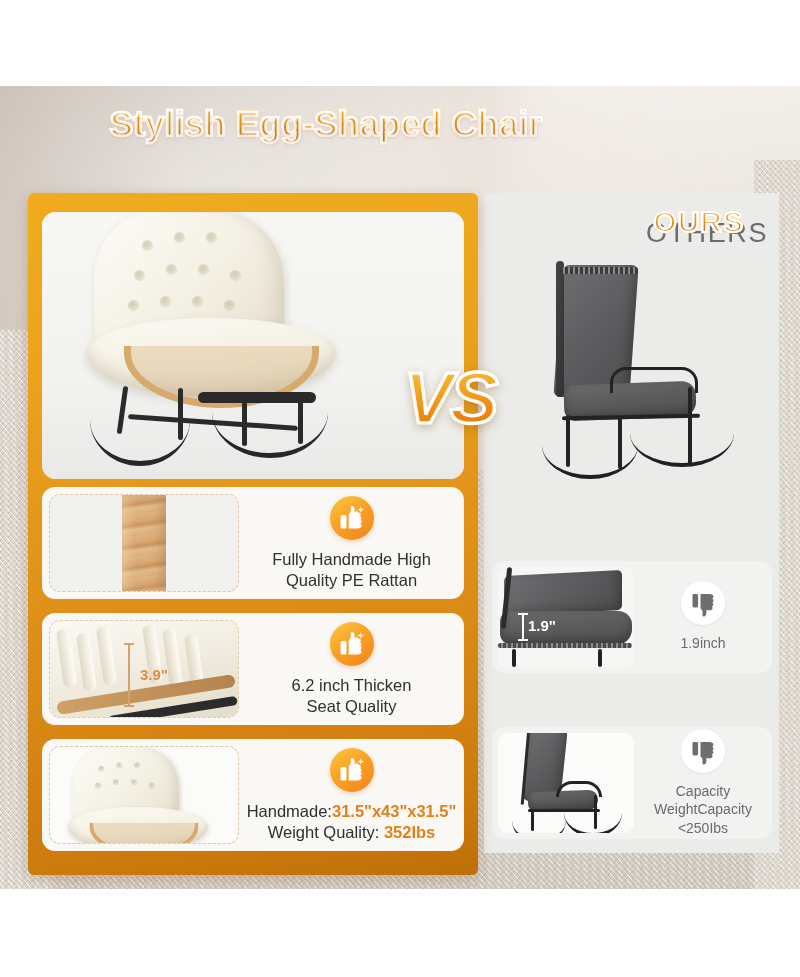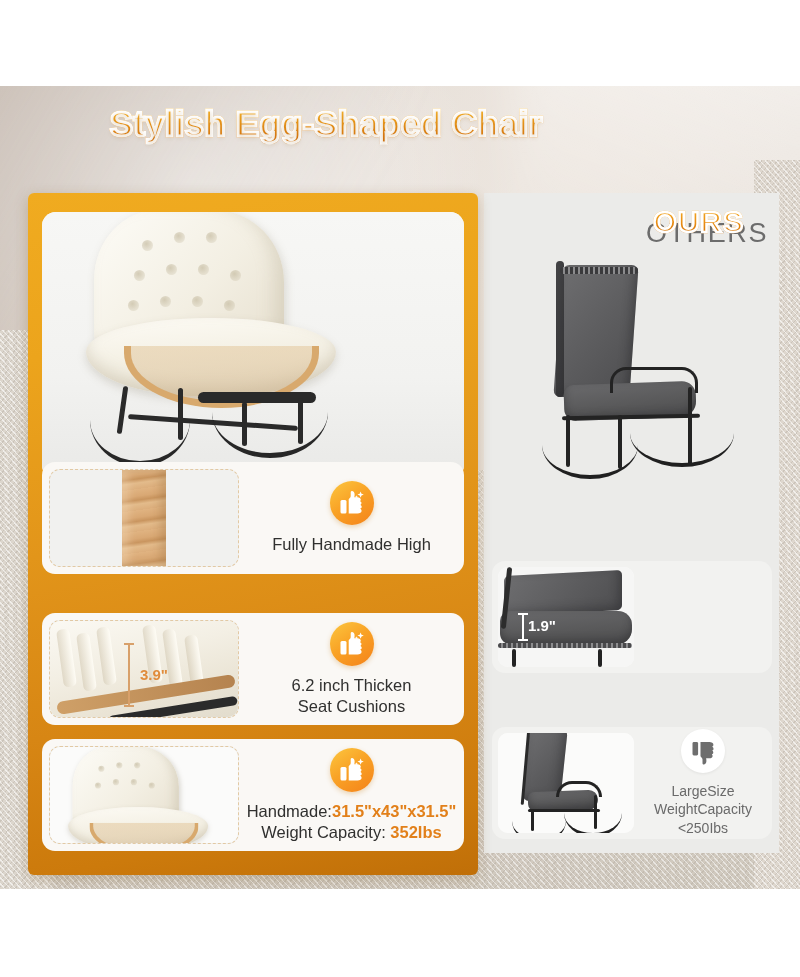--- a/index.html
+++ b/index.html
@@ -201,21 +201,21 @@
     position: absolute;
     left: 42px;
     width: 422px; height: 112px;
     background: #faf8f5;
     border-radius: 13px;
     z-index: 16;
     display: flex;
     align-items: center;
     overflow: hidden;
   }
-  .feat-1 { top: 462px; }
+  .feat-1 { top: 487px; }
   .feat-2 { top: 613px; }
   .feat-3 { top: 739px; }
 
   .feat-img {
     width: 190px; height: 98px;
     margin-left: 7px;
     border: 1.5px dashed #e2c9a4;
     border-radius: 11px;
     background: #f1f1ef;
     position: relative;
@@ -423,20 +423,33 @@
       <div style="position:absolute; inset:0; background:#f6f6f5;"></div>
       <div class="gc-backcushion" style="left:6px; top:6px; width:118px; height:40px; border-radius:5px; transform:skewY(-3deg);"></div>
       <div class="gc-seatcushion" style="left:2px; top:44px; width:132px; height:34px;"></div>
       <div class="gc-bar" style="left:6px; top:0px; width:5px; height:62px; background:#2c2c2c; border-radius:3px; transform:rotate(6deg);"></div>
       <div class="gc-bar" style="left:0px; top:76px; width:134px; height:5px; background:repeating-linear-gradient(90deg,#4a4a4c 0 3px,#8d8d8f 3px 5px);"></div>
       <div class="gc-bar" style="left:14px; top:82px; width:4px; height:18px;"></div>
       <div class="gc-bar" style="left:100px; top:82px; width:4px; height:18px;"></div>
       <div class="gc-dim" style="left:24px; top:46px; height:28px;"></div>
       <div class="gc-dim-label" style="left:30px; top:50px;">1.9"</div>
     </div>
+    <div class="ofeat-body">
+      <div class="thumb-down">
+        <svg width="44" height="44" viewBox="0 0 44 44">
+          <g fill="#6e6e6e">
+            <rect x="11.5" y="13" width="5.6" height="13.5" rx="1.4"></rect>
+            <path d="M19.5 13h8.8c2.4 0 4.1 1 4.1 2.7 0 1-0.6 1.7-1.4 2.1 0.9 0.3 1.5 1 1.5 1.9 0 0.9-0.5 1.6-1.3 1.9 0.7 0.4 1.1 1 1.1 1.8 0 0.9-0.6 1.6-1.5 1.9 0.5 0.4 0.8 0.9 0.8 1.6 0 1.4-1.4 2.4-3.3 2.4h-3.2c0.3 1.4 0.4 2.6 0.2 3.6-0.3 1.5-1.3 2.6-2.4 2.6-0.8 0-1.4-0.5-1.4-1.5v-3.4c0-0.9-0.3-1.5-1-2.2l-1-1.1V13z"></path>
+          </g>
+        </svg>
+      </div>
+      <div class="ofeat-text">
+        <div>1.9inch</div>
+      </div>
+    </div>
   </div>
 
   <div class="ofeat ofeat-2">
     <div class="ofeat-img">
       <div style="position:absolute; inset:0; background:#fbfbfa;"></div>
       <div class="gc-backcushion" style="left:28px; top:-4px; width:38px; height:72px; transform:skewX(-6deg);"></div>
       <div class="gc-seatcushion" style="left:30px; top:58px; width:70px; height:20px; transform:rotate(-2deg);"></div>
       <div class="gc-arm" style="left:58px; top:48px; width:46px; height:16px;"></div>
       <div class="gc-bar" style="left:26px; top:-4px; width:3px; height:76px; background:#2a2a2a; transform:rotate(5deg);"></div>
       <div class="gc-bar" style="left:30px; top:76px; width:72px; height:3px;"></div>
@@ -448,21 +461,21 @@
     <div class="ofeat-body">
       <div class="thumb-down">
         <svg width="44" height="44" viewBox="0 0 44 44">
           <g fill="#6e6e6e">
             <rect x="11.5" y="13" width="5.6" height="13.5" rx="1.4"></rect>
             <path d="M19.5 13h8.8c2.4 0 4.1 1 4.1 2.7 0 1-0.6 1.7-1.4 2.1 0.9 0.3 1.5 1 1.5 1.9 0 0.9-0.5 1.6-1.3 1.9 0.7 0.4 1.1 1 1.1 1.8 0 0.9-0.6 1.6-1.5 1.9 0.5 0.4 0.8 0.9 0.8 1.6 0 1.4-1.4 2.4-3.3 2.4h-3.2c0.3 1.4 0.4 2.6 0.2 3.6-0.3 1.5-1.3 2.6-2.4 2.6-0.8 0-1.4-0.5-1.4-1.5v-3.4c0-0.9-0.3-1.5-1-2.2l-1-1.1V13z"></path>
           </g>
         </svg>
       </div>
       <div class="ofeat-text">
-        <div>LargeSize</div>
+        <div>Capacity</div>
         <div>WeightCapacity</div>
         <div>&lt;250Ibs</div>
       </div>
     </div>
   </div>
 
   <div class="ours-panel"></div>
   <div class="ours-label">OURS</div>
 
   <div class="hero-card">
@@ -488,38 +501,40 @@
         <div class="bar" style="left:76px;  top:4px;  width:5px;  height:52px;"></div>
         <div class="bar" style="left:140px; top:18px; width:5px;  height:44px;"></div>
         <div class="bar" style="left:196px; top:14px; width:5px;  height:46px;"></div>
         <div class="bar" style="left:26px;  top:36px; width:170px; height:5px; transform:rotate(4deg);"></div>
         <div class="rocker" style="left:-12px; top:36px; width:100px;"></div>
         <div class="rocker" style="left:110px; top:28px; width:116px;"></div>
       </div>
     </div>
   </div>
 
+  <div class="vs">VS</div>
 
   <div class="feat feat-1">
     <div class="feat-img">
       <div class="rattan-strip"></div>
     </div>
     <div class="feat-body">
       <div class="thumb-up">
         <svg width="44" height="44" viewBox="0 0 44 44">
           <g fill="#ffffff">
             <rect x="10.5" y="19" width="6" height="13.5" rx="1.5"></rect>
             <path d="M18.6 32.5h8.9c2.4 0 4.1-1 4.1-2.7 0-1-0.6-1.7-1.4-2.1 0.9-0.3 1.5-1 1.5-1.9 0-0.9-0.5-1.6-1.3-1.9 0.7-0.4 1.1-1 1.1-1.8 0-0.9-0.6-1.6-1.5-1.9 0.5-0.4 0.8-0.9 0.8-1.6 0-1.4-1.4-2.4-3.3-2.4h-3.2c0.3-1.4 0.4-2.6 0.2-3.6-0.3-1.5-1.3-2.6-2.4-2.6-0.8 0-1.4 0.5-1.4 1.5v3.4c0 0.9-0.3 1.5-1 2.2l-1 1.1v14.3z"></path>
             <path d="M30.6 10.4l0.9 2.3 2.3 0.9-2.3 0.9-0.9 2.3-0.9-2.3-2.3-0.9 2.3-0.9z"></path>
             <path d="M26.4 14.2l0.5 1.2 1.2 0.5-1.2 0.5-0.5 1.2-0.5-1.2-1.2-0.5 1.2-0.5z"></path>
           </g>
         </svg>
       </div>
       <div class="feat-text">
         <div>Fully Handmade High</div>
+        <div>Quality PE Rattan</div>
       </div>
     </div>
   </div>
 
   <div class="feat feat-2">
     <div class="feat-img">
       <div class="cushion-photo">
         <div class="pleat" style="left:10px;"></div>
         <div class="pleat" style="left:30px; top:12px;"></div>
         <div class="pleat" style="left:50px; top:6px;"></div>
@@ -538,21 +553,21 @@
           <g fill="#ffffff">
             <rect x="10.5" y="19" width="6" height="13.5" rx="1.5"></rect>
             <path d="M18.6 32.5h8.9c2.4 0 4.1-1 4.1-2.7 0-1-0.6-1.7-1.4-2.1 0.9-0.3 1.5-1 1.5-1.9 0-0.9-0.5-1.6-1.3-1.9 0.7-0.4 1.1-1 1.1-1.8 0-0.9-0.6-1.6-1.5-1.9 0.5-0.4 0.8-0.9 0.8-1.6 0-1.4-1.4-2.4-3.3-2.4h-3.2c0.3-1.4 0.4-2.6 0.2-3.6-0.3-1.5-1.3-2.6-2.4-2.6-0.8 0-1.4 0.5-1.4 1.5v3.4c0 0.9-0.3 1.5-1 2.2l-1 1.1v14.3z"></path>
             <path d="M30.6 10.4l0.9 2.3 2.3 0.9-2.3 0.9-0.9 2.3-0.9-2.3-2.3-0.9 2.3-0.9z"></path>
             <path d="M26.4 14.2l0.5 1.2 1.2 0.5-1.2 0.5-0.5 1.2-0.5-1.2-1.2-0.5 1.2-0.5z"></path>
           </g>
         </svg>
       </div>
       <div class="feat-text">
         <div>6.2 inch Thicken</div>
-        <div>Seat Cushions</div>
+        <div>Seat Quality</div>
       </div>
     </div>
   </div>
 
   <div class="feat feat-3">
     <div class="feat-img">
       <div class="mini-chair-bg"></div>
       <div class="ours-chair" style="left:8px; top:-6px; width:180px; height:110px; transform:scale(0.56); transform-origin: 0 0;">
         <div class="oc-back" style="left:26px; top:10px; width:190px; height:150px;"></div>
         <div class="tuft" style="left:72px; top:44px;"></div>
@@ -576,21 +591,21 @@
             <path d="M30.6 10.4l0.9 2.3 2.3 0.9-2.3 0.9-0.9 2.3-0.9-2.3-2.3-0.9 2.3-0.9z"></path>
             <path d="M26.4 14.2l0.5 1.2 1.2 0.5-1.2 0.5-0.5 1.2-0.5-1.2-1.2-0.5 1.2-0.5z"></path>
           </g>
         </svg>
       </div>
       <div class="feat-text">
         <div>
           <span>Handmade:</span><span class="hl">31.5"x43"x31.5"</span>
         </div>
         <div>
-          <span>Weight Capacity: </span><span class="hl">352Ibs</span>
+          <span>Weight Quality: </span><span class="hl">352Ibs</span>
         </div>
       </div>
     </div>
   </div>
 
   <div class="band-top"></div>
   <div class="band-bottom"></div>
 
 </div>
 

